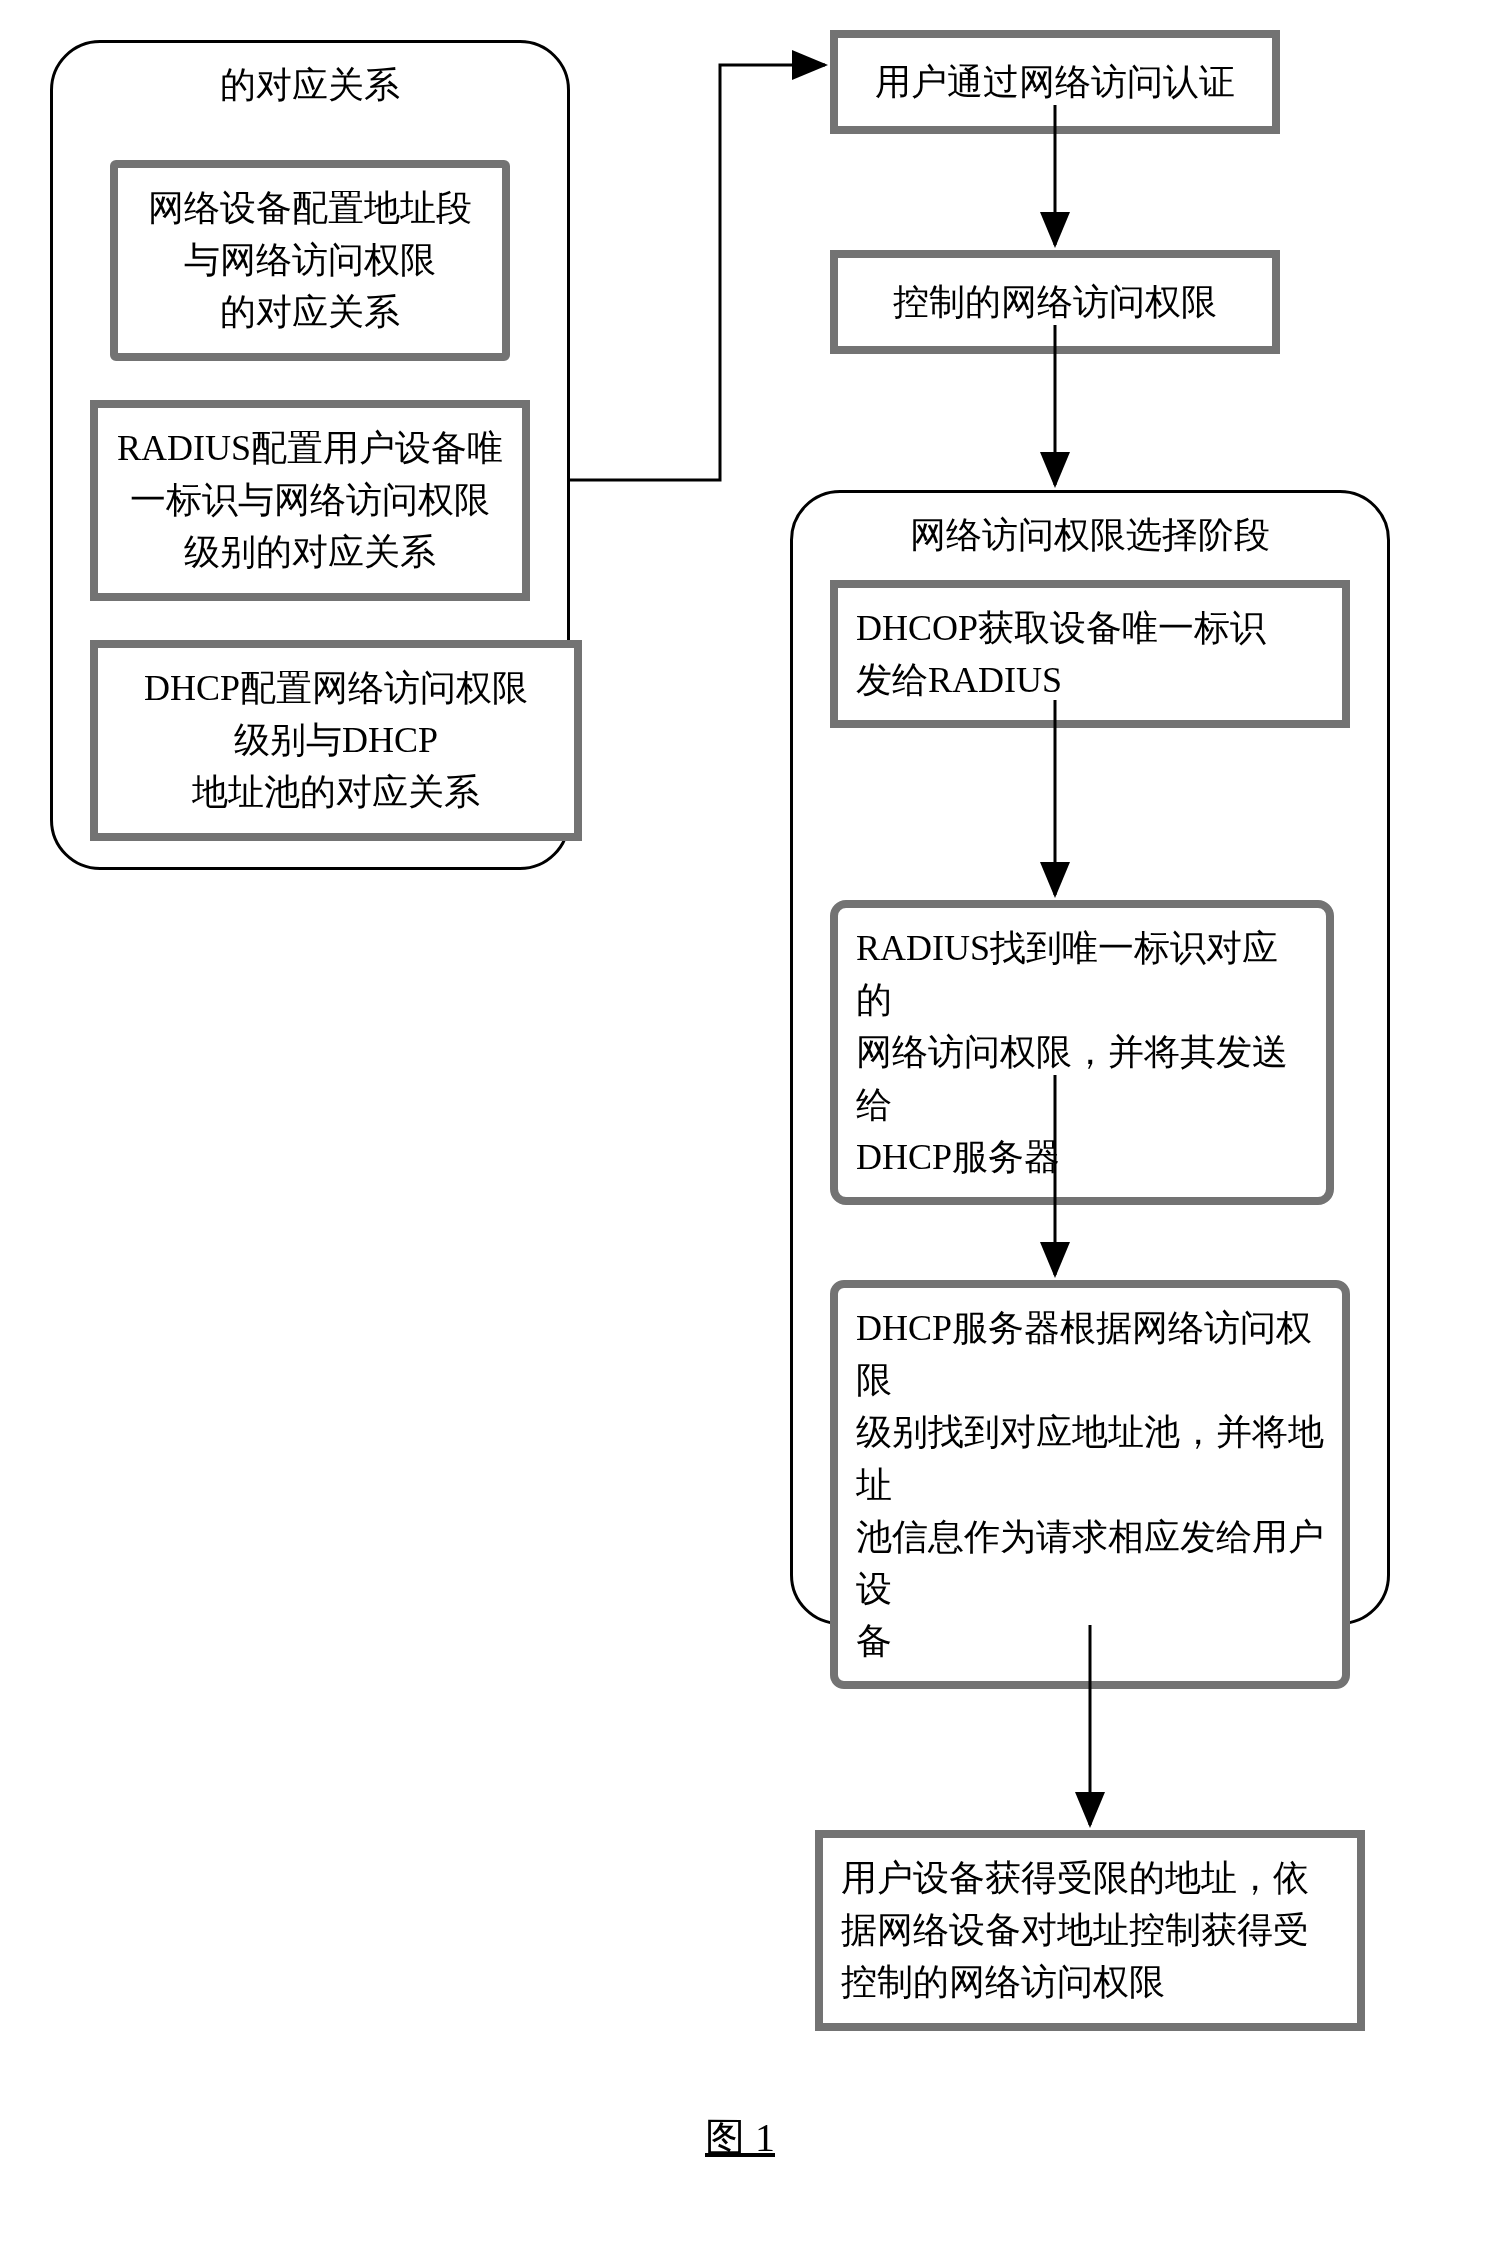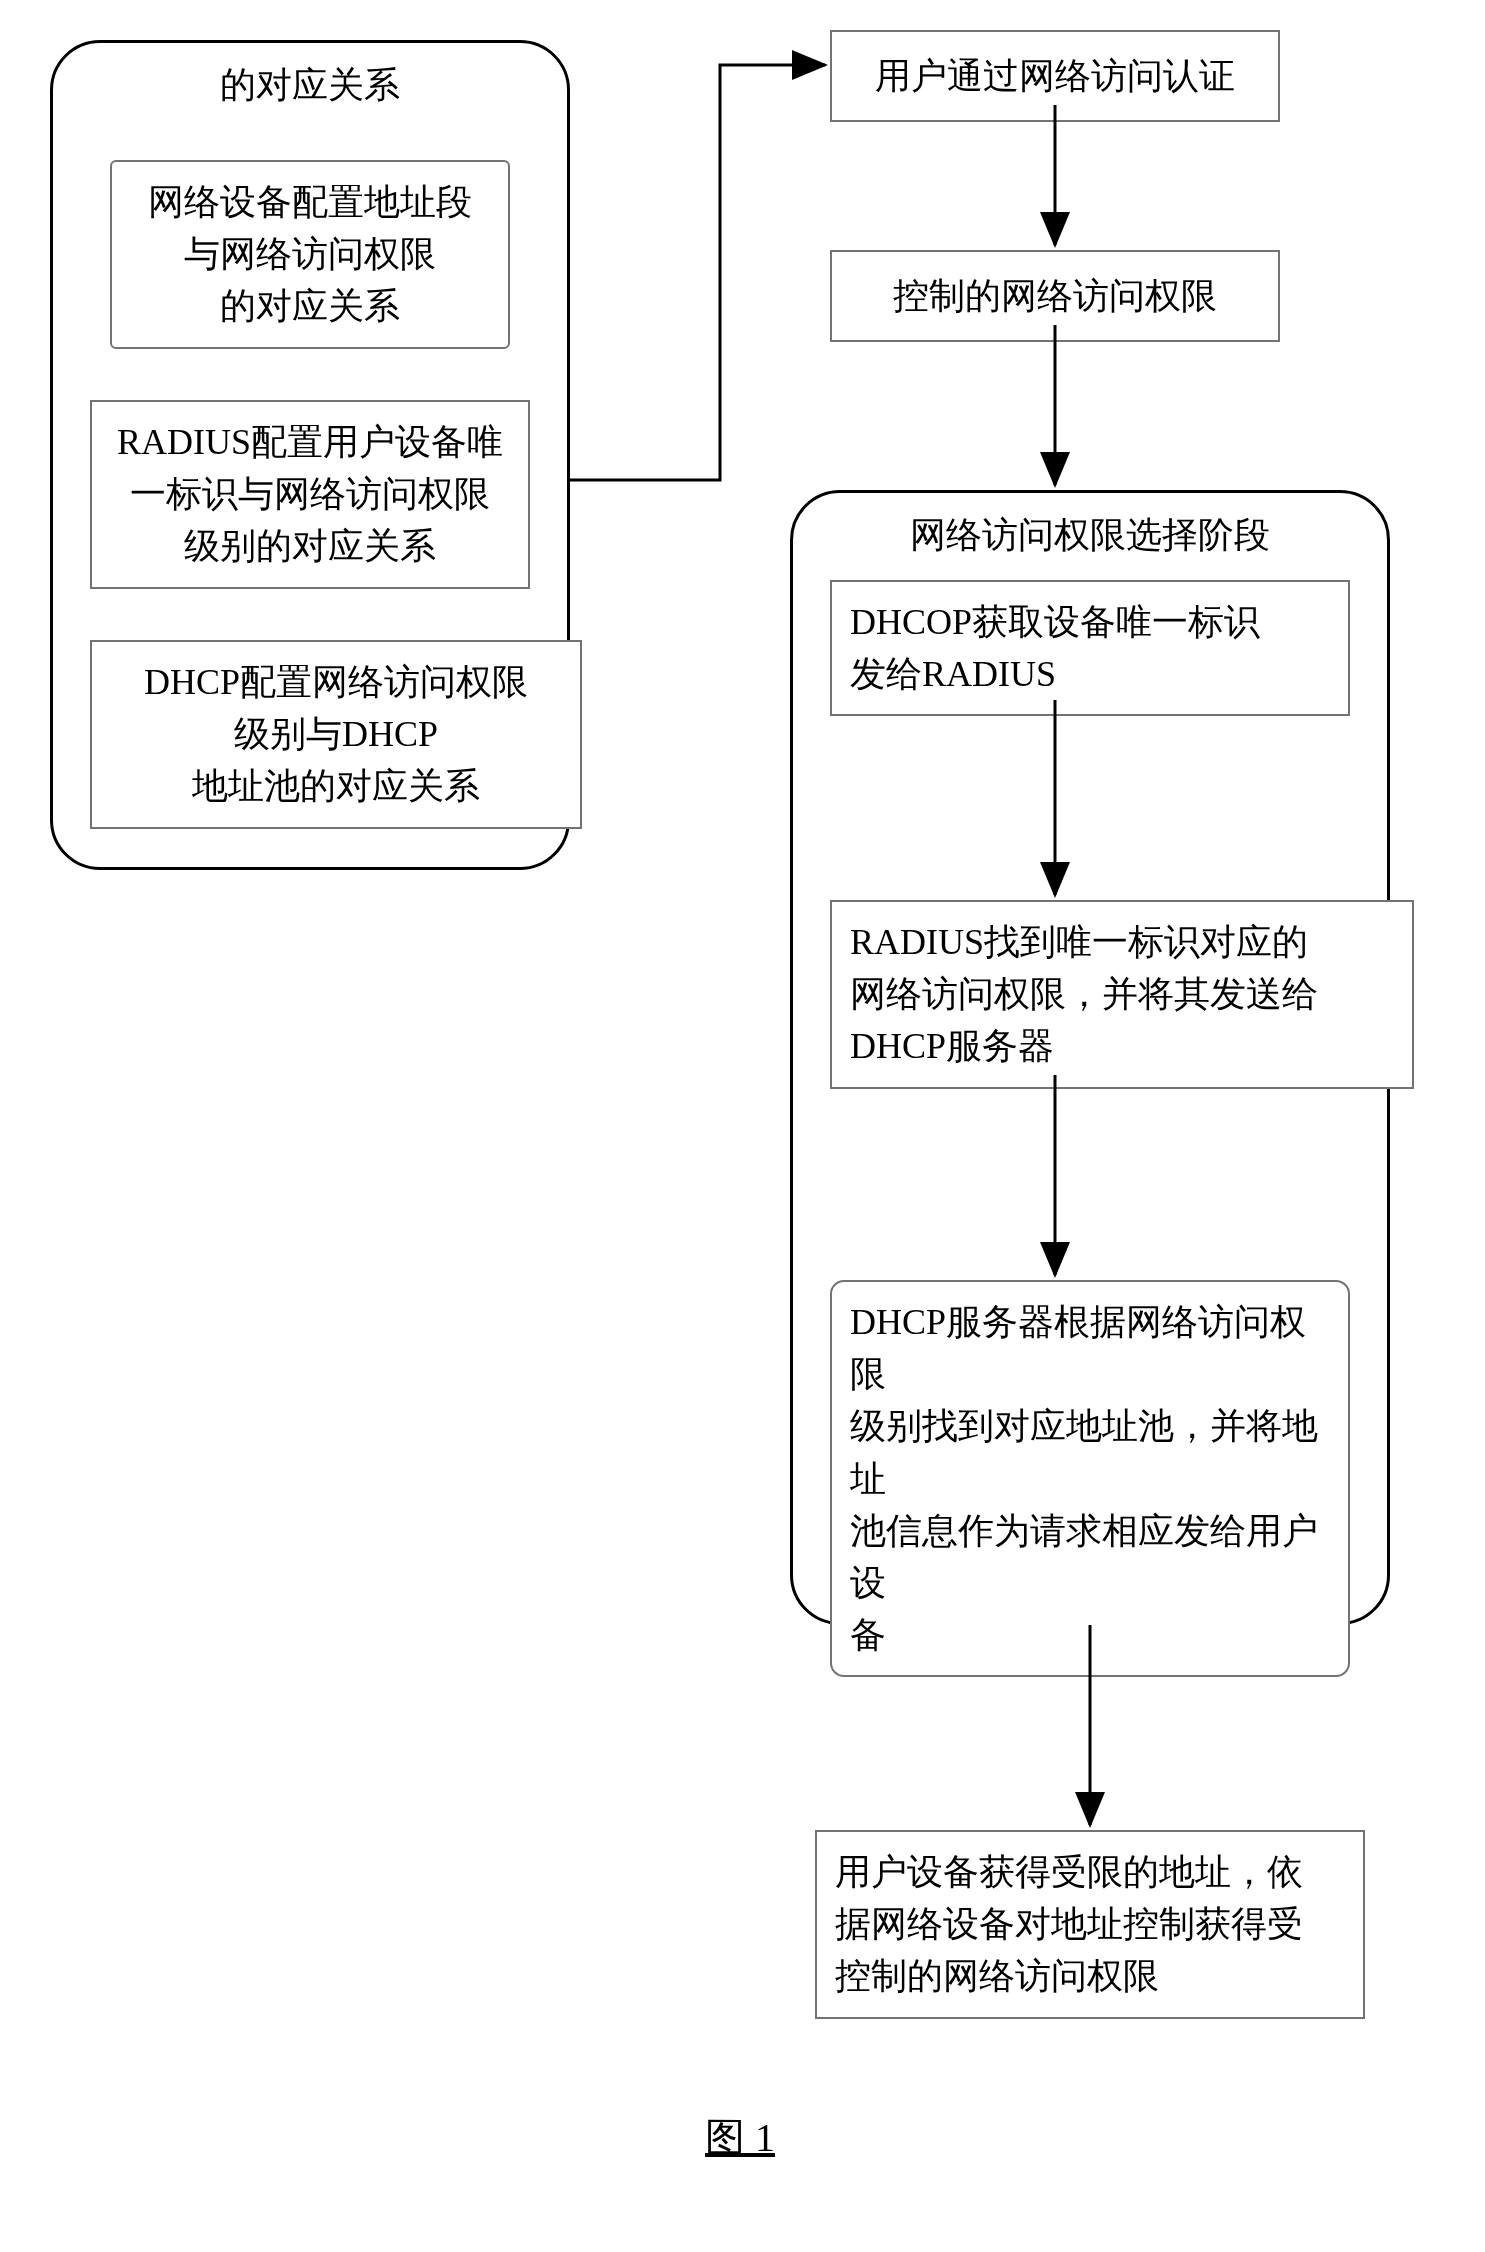--- a/index.html
+++ b/index.html
@@ -20,21 +20,21 @@
     position: absolute;
     top: 18px;
     left: 50%;
     transform: translateX(-50%);
     font-size: 36px;
     text-align: center;
     white-space: nowrap;
   }
   .box {
     position: absolute;
-    border: 2px solid #737373;
+    border: 8px solid #737373;
     background: #fff;
     font-size: 36px;
     line-height: 1.45;
     padding: 14px 18px;
   }
   .box.center { text-align: center; }
   .caption {
     position: absolute;
     font-size: 40px;
     text-align: center;
@@ -66,21 +66,21 @@
 <div class="box center" style="left:830px; top:30px; width:450px; padding:18px 18px;"><span>用户通过网络访问认证</span></div>
 
 <div class="box center" style="left:830px; top:250px; width:450px; padding:18px 18px;"><span>控制的网络访问权限</span></div>
 
 <div class="panel" style="left:790px; top:490px; width:600px; height:1135px;">
   <div class="panel-title">网络访问权限选择阶段</div>
 </div>
 
 <div class="box" style="left:830px; top:580px; width:520px;"><span>DHCOP获取设备唯一标识<br>发给RADIUS</span></div>
 
-<div class="box" style="left:830px; top:900px; width:584px;"><span>RADIUS找到唯一标识对应的<br>网络访问权限，并将其发送给<br>DHCP服务器</span></div>
+<div class="box" style="left:830px; top:900px; width:504px;border-radius:16px;"><span>RADIUS找到唯一标识对应的<br>网络访问权限，并将其发送给<br>DHCP服务器</span></div>
 
 <div class="box" style="left:830px; top:1280px; width:520px;border-radius:14px;"><span>DHCP服务器根据网络访问权限<br>级别找到对应地址池，并将地址<br>池信息作为请求相应发给用户设<br>备</span></div>
 
 <div class="box" style="left:815px; top:1830px; width:550px;"><span>用户设备获得受限的地址，依<br>据网络设备对地址控制获得受<br>控制的网络访问权限</span></div>
 
 <div class="caption" style="left:680px; top:2110px; width:120px;">图 1</div>
 
 <svg class="arrows">
   <defs>
     <marker id="ah" markerWidth="14" markerHeight="14" refX="11" refY="5" orient="auto">

